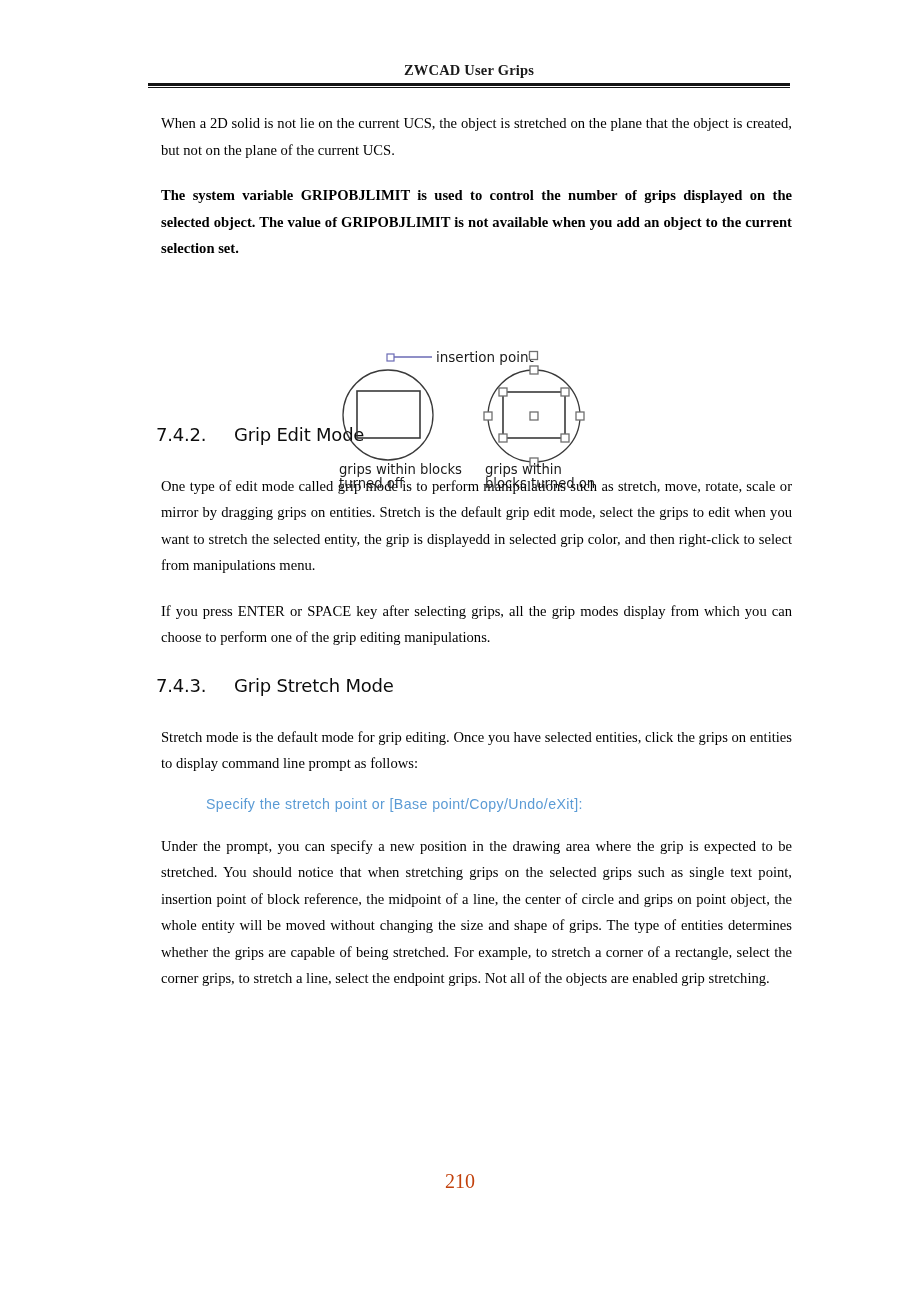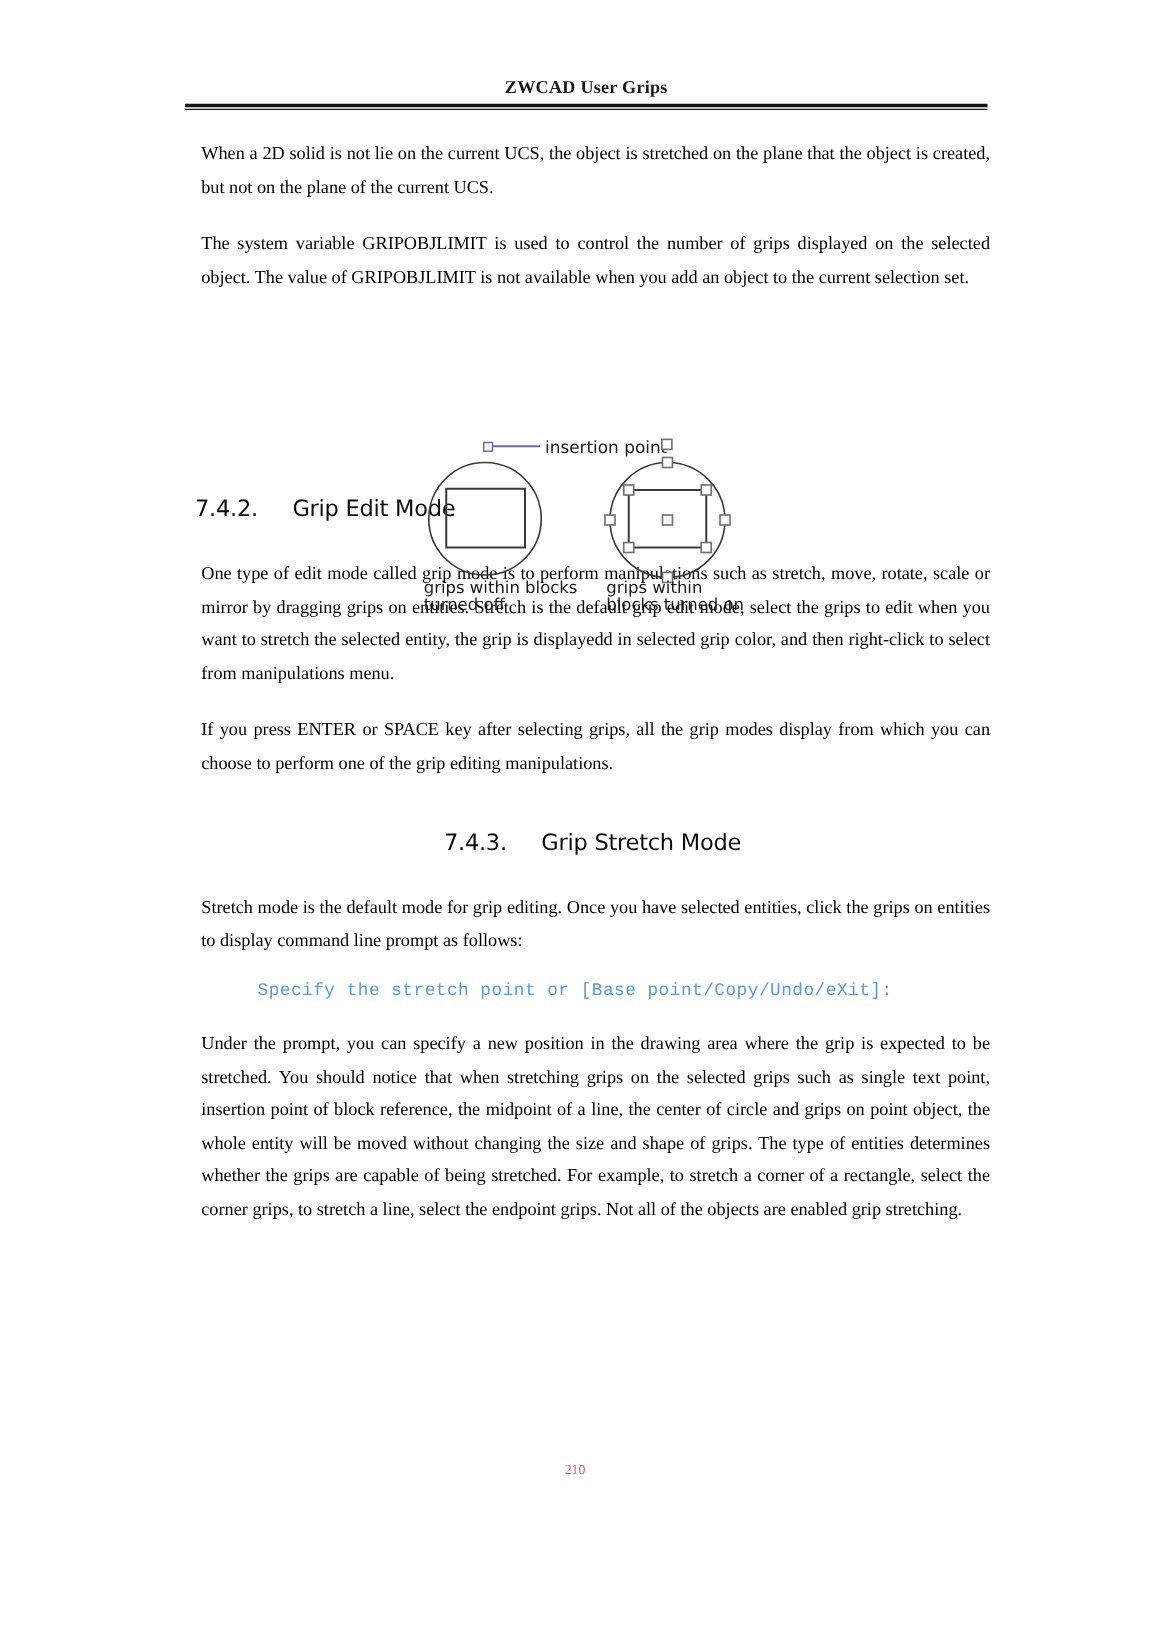--- a/index.html
+++ b/index.html
@@ -63,40 +63,41 @@
   p.body-para {
     margin: 0 0 19px 13px;
     font-size: 14.6px;
     line-height: 26.5px;
     text-align: justify;
     color: #000000;
     font-family: "Liberation Serif", "DejaVu Serif", serif;
   }
   p.tight {
     margin-bottom: 0;
+    font-weight: bold;
   }
 
   
   h2.section-heading {
     font-family: "DejaVu Sans", "Liberation Sans", sans-serif;
     font-weight: normal;
     font-size: 18px;
     color: #0d0d0d;
     margin: 0;
     padding: 0;
     letter-spacing: -0.2px;
     white-space: pre;
   }
   .heading-block {
     margin: 0 0 0 8px;
   }
 
   
   .cmd-prompt {
-    font-family: Liberation Mono, monospace;
+    font-family: Liberation Sans, sans-serif;
     font-size: 14.2px;
     letter-spacing: 0.4px;
     color: #5b9bd5;
     margin: 0;
     padding-left: 58px;
     white-space: pre;
   }
 
   
   .figure {
@@ -108,22 +109,22 @@
   }
   .figure svg { display: block; }
 
   
   .page-number {
     position: absolute;
     left: 0;
     top: 1170px;
     width: 920px;
     text-align: center;
-    font-size: 11px;
-    color: #ec4899;
+    font-size: 20px;
+    color: #c2410c;
     font-family: "Liberation Serif", "DejaVu Serif", serif;
   }
 </style>
 </head>
 <body>
 
 <div class="page">
 
   <div class="header">
     <div class="header-title">ZWCAD User Grips</div>
@@ -142,21 +143,21 @@
     <div style="height:158px"></div>
 
     <div class="heading-block" style="margin-top:4px;margin-bottom:28px;">
       <h2 class="section-heading">7.4.2.     Grip Edit Mode</h2>
     </div>
 
     <p class="body-para">One type of edit mode called grip mode is to perform manipulations such as stretch, move, rotate, scale or mirror by dragging grips on entities. Stretch is the default grip edit mode, select the grips to edit when you want to stretch the selected entity, the grip is displayedd in selected grip color, and then right-click to select from manipulations menu.</p>
 
     <p class="body-para">If you press ENTER or SPACE key after selecting grips, all the grip modes display from which you can choose to perform one of the grip editing manipulations.</p>
 
-    <div class="heading-block" style="margin-top:40px;margin-bottom:28px;text-align:center;">
+    <div class="heading-block" style="margin-top:24px;margin-bottom:28px;">
       <h2 class="section-heading">7.4.3.     Grip Stretch Mode</h2>
     </div>
 
     <p class="body-para">Stretch mode is the default mode for grip editing. Once you have selected entities, click the grips on entities to display command line prompt as follows:</p>
 
     <p class="cmd-prompt" style="margin-bottom:21px;">Specify the stretch point or [Base point/Copy/Undo/eXit]:</p>
 
     <p class="body-para">Under the prompt, you can specify a new position in the drawing area where the grip is expected to be stretched. You should notice that when stretching grips on the selected grips such as single text point, insertion point of block reference, the midpoint of a line, the center of circle and grips on point object, the whole entity will be moved without changing the size and shape of grips. The type of entities determines whether the grips are capable of being stretched. For example, to stretch a corner of a rectangle, select the corner grips, to stretch a line, select the endpoint grips. Not all of the objects are enabled grip stretching.</p>
   </div>
 

